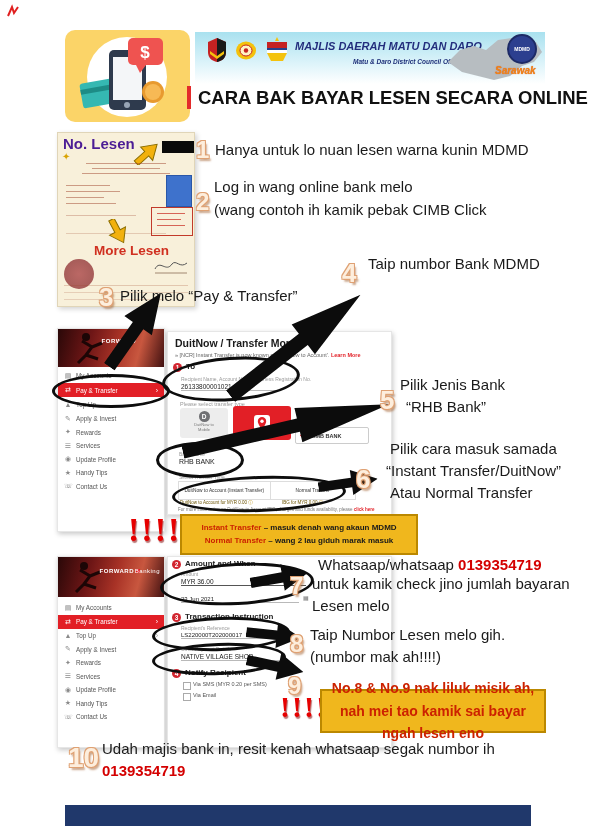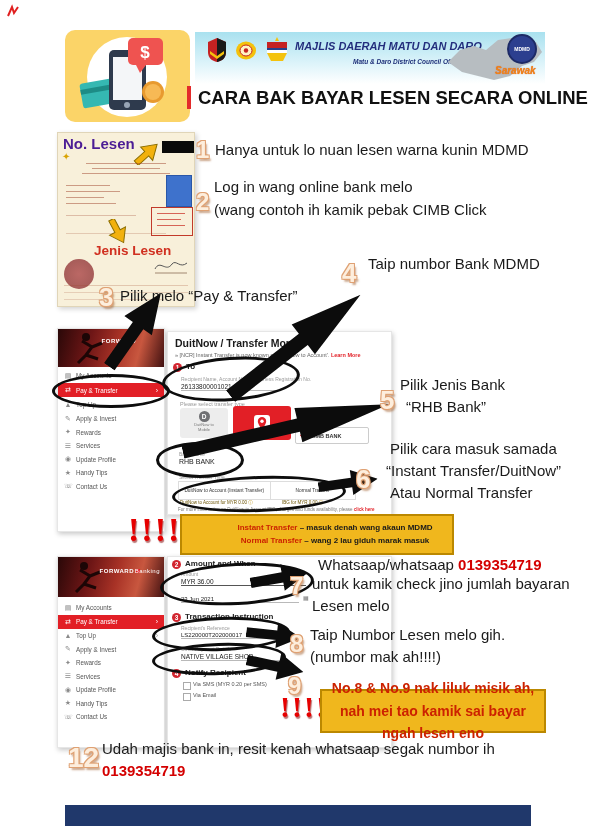--- a/index.html
+++ b/index.html
@@ -11,21 +11,21 @@
   .stepnum{position:absolute;font-weight:700;color:#fdeedd;font-family:"Liberation Sans",sans-serif;
            text-shadow:-1px -1px 0 #dfa173,1px -1px 0 #dfa173,-1px 1px 0 #dfa173,1px 1px 0 #dfa173,
                        2px 3px 2px rgba(160,95,45,.55);font-size:24px;}
   .red{color:#d40000;font-weight:bold;}
   .fat-arrow{position:absolute;background:#0c0c0c;
              clip-path:polygon(0 34%,56% 34%,56% 8%,100% 50%,56% 92%,56% 66%,0 66%);}
   .oval{position:absolute;border:3px solid #0d0d0d;border-radius:50%;background:transparent;}
   .excl{position:absolute;font-family:"Liberation Serif",serif;font-weight:900;color:#e60000;
         letter-spacing:2px;text-shadow:1px 2px 1px rgba(130,0,0,.55);line-height:1;}
   .goldbox{position:absolute;background:#f0b71d;border:2px solid #bb8800;
-           display:flex;flex-direction:column;justify-content:center;text-align:center;padding-left:36px;}
+           display:flex;flex-direction:column;justify-content:center;text-align:center;}
   .goldbox .wl{font-size:8px;font-weight:bold;color:#1a1a1a;line-height:1.55;}
   .goldbox .term{color:#cc2200;}
   .panel{position:absolute;background:#fff;border:1px solid #e6e6e6;box-shadow:1px 2px 5px rgba(0,0,0,.22);}
   .appimg{position:absolute;left:0;top:0;right:0;height:38px;
           background:linear-gradient(105deg,#2a0808 0%,#6e1616 30%,#a83226 55%,#c8573f 75%,#401010 100%);overflow:hidden;}
   .brand{position:absolute;color:#fff;font-weight:bold;font-size:6px;letter-spacing:.5px;}
   .menu-item{position:absolute;left:0;right:0;height:13px;display:flex;align-items:center;gap:4px;
              padding:0 6px;font-size:6.3px;color:#555;}
   .menu-item .mi{font-size:7px;color:#8a8a8a;width:8px;text-align:center;}
   .menu-item.active{background:#e21f26;color:#fff;}
@@ -116,21 +116,21 @@
     <div class="abs" style="left:93px;top:74px;width:40px;height:27px;border:1px solid #c23a2a;">
       <div class="docline" style="left:5px;top:5px;width:28px;background:rgba(200,40,30,.7);"></div>
       <div class="docline" style="left:5px;top:11px;width:24px;background:rgba(200,40,30,.7);"></div>
       <div class="docline" style="left:5px;top:17px;width:28px;background:rgba(200,40,30,.7);"></div>
     </div>
     <div class="docline" style="left:8px;top:82px;width:70px;opacity:.6;"></div>
     <div class="docline" style="left:8px;top:100px;width:100px;opacity:.45;"></div>
     <svg class="abs" style="left:46px;top:86px;" width="30" height="26">
       <polygon points="0,10 13,10 13,4 26,13 13,22 13,16 0,16" transform="rotate(62 14 13)" fill="#f2b10e" stroke="#8a6d00" stroke-width="1"></polygon>
     </svg>
-    <div class="t" style="left:36px;top:110px;font-size:13.5px;font-weight:800;color:#d03020;">Jenis Lesen</div>
+    <div class="t" style="left:36px;top:110px;font-size:13.5px;font-weight:800;color:#d03020;">More Lesen</div>
     <div class="abs" style="left:6px;top:126px;width:30px;height:30px;border-radius:50%;background:radial-gradient(#b05050,#8f3d3d);opacity:.85;"></div>
     <svg class="abs" style="left:94px;top:122px;" width="38" height="22">
       <path d="M3 14 C8 4 14 18 20 9 C24 4 28 14 35 8" stroke="#555" fill="none" stroke-width="1"></path>
       <line x1="3" y1="18" x2="35" y2="18" stroke="#8a6d55" stroke-width="0.8"></line>
     </svg>
     <div class="docline" style="left:6px;top:152px;width:124px;opacity:.5;"></div>
     <div class="docline" style="left:6px;top:159px;width:124px;opacity:.4;"></div>
     <div class="docline" style="left:6px;top:166px;width:100px;opacity:.4;"></div>
   </div>
 
@@ -354,19 +354,19 @@
   <div class="stepnum" style="left:290px;top:630px;">8</div>
   <div class="t step" style="left:310px;top:626px;">Taip Numbor Lesen melo gih.</div>
   <div class="t step" style="left:310px;top:648px;">(numbor mak ah!!!!)</div>
   <div class="stepnum" style="left:288px;top:672px;">9</div>
 
   <div class="excl" style="left:280px;top:692px;font-size:30px;">!!!!</div>
   <div class="goldbox" style="left:320px;top:689px;width:226px;height:44px;padding:0 8px;box-sizing:border-box;">
     <div style="font-size:14px;font-weight:bold;color:#cc2200;line-height:1.6;white-space:normal;">No.8 &amp; No.9 nak liluk misik ah, nah mei tao kamik sai bayar ngah lesen eno</div>
   </div>
 
-  <div class="stepnum" style="left:68px;top:742px;font-size:28px;">12</div>
+  <div class="stepnum" style="left:68px;top:742px;font-size:28px;">10</div>
   <div class="t step" style="left:102px;top:740px;">Udah majis bank in, resit kenah whatsaap segak numbor ih</div>
   <div class="t step red" style="left:102px;top:762px;">0139354719</div>
 
   <div class="abs" style="left:65px;top:805px;width:466px;height:21px;background:#20386b;"></div>
 
 </div>
 
 </body></html>

